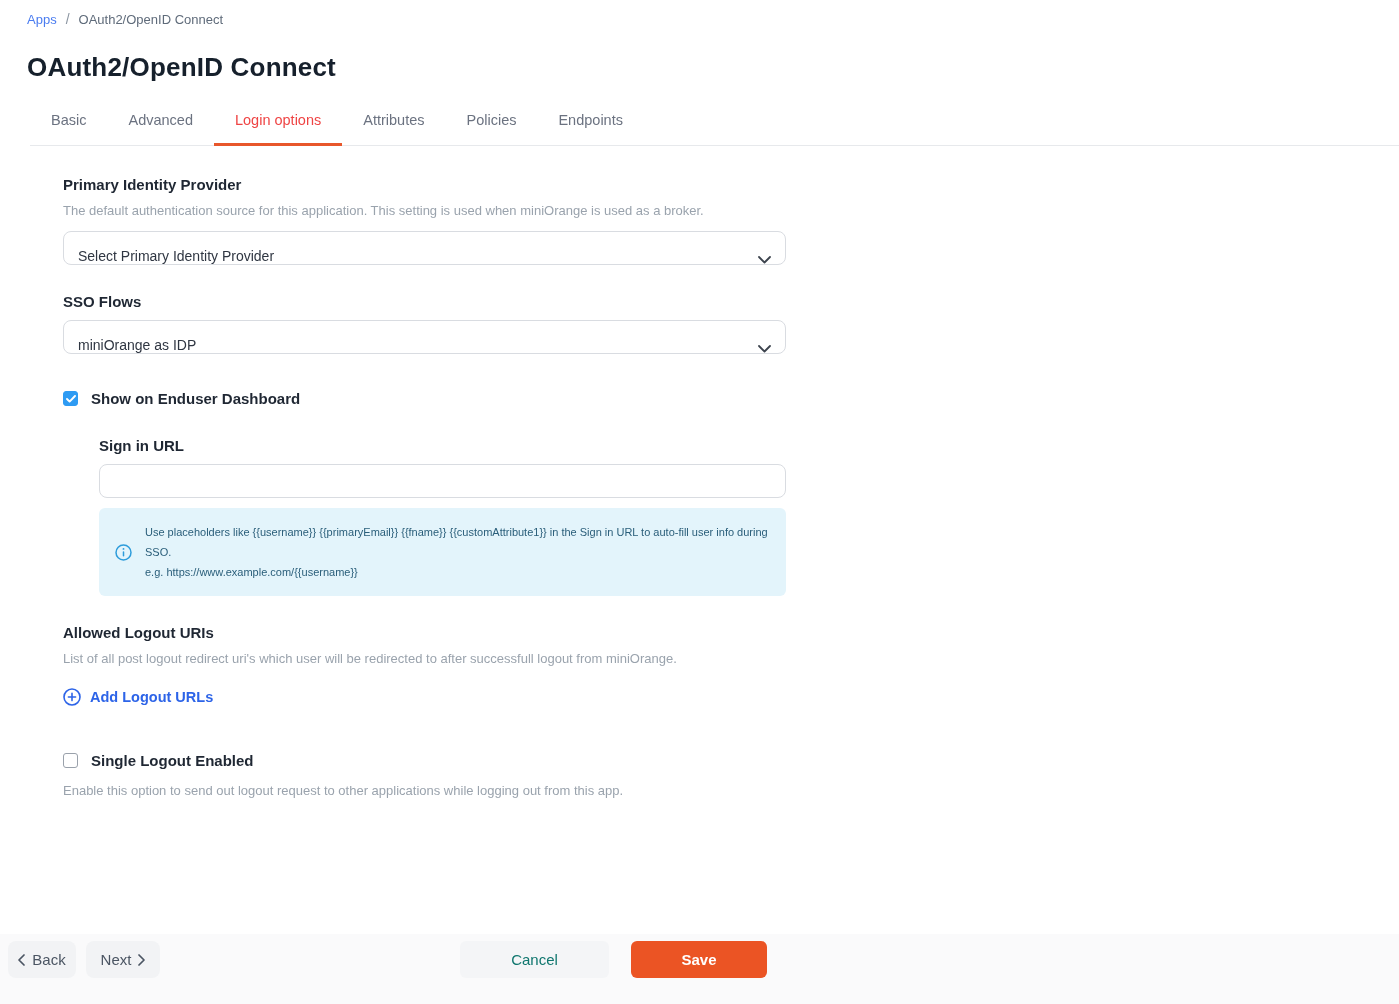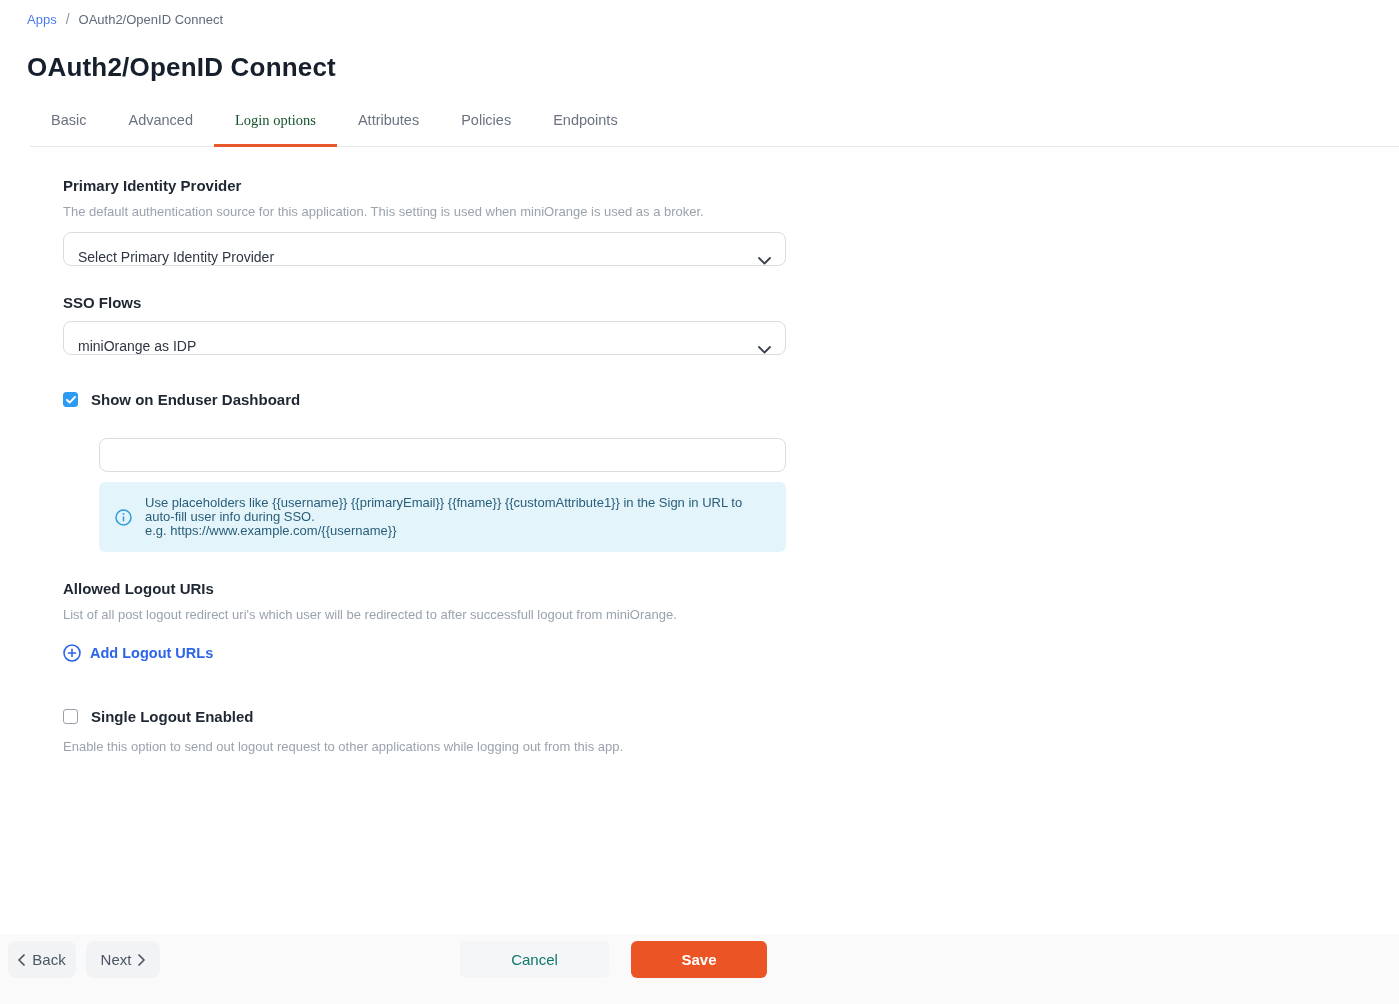--- a/index.html
+++ b/index.html
@@ -19,21 +19,21 @@
 
   
   .page-title { margin: 25px 0 0 27px; font-size: 26px; font-weight: 700; color: #16202c; letter-spacing: .2px; }
 
   
   .tabs { display: flex; margin: 17px 0 0 30px; border-bottom: 1px solid #e7e9ec; width: calc(100% - 30px); }
   .tab {
     padding: 12px 21px 15px 21px; font-size: 14.5px; color: #6b7280; cursor: pointer;
     border-bottom: 3px solid transparent; margin-bottom: -1px; white-space: nowrap;
   }
-  .tab.active { color: #14532d; border-bottom-color: #e8572b; font-family: Liberation Serif, serif; }
+  .tab.active { color: #ef4444; border-bottom-color: #e8572b; }
 
   
   .content { margin: 30px 0 0 63px; width: 723px; }
 
   .field-label { font-size: 15px; font-weight: 600; color: #1f2733; margin-bottom: 10px; }
   .field-desc { font-size: 13px; color: #9aa3ad; margin-bottom: 13px; }
 
   .select-box {
     height: 34px; width: 100%; border: 1px solid #d9dce1; border-radius: 8px;
     display: flex; align-items: flex-end; justify-content: space-between;
@@ -60,21 +60,21 @@
   .indent { margin-left: 36px; width: 687px; margin-top: 30px; }
   .text-input {
     width: 100%; height: 34px; border: 1px solid #d9dce1; border-radius: 8px;
     padding: 0 12px; font-size: 14px; color: #2f3642; outline: none; background: #fff;
     font-family: "Liberation Sans", "DejaVu Sans", sans-serif;
   }
   .info-box {
     margin-top: 10px; background: #e3f4fb; border-radius: 6px;
     display: flex; align-items: center; gap: 13px; padding: 14px 16px; width: 100%;
   }
-  .info-text { font-size: 13px; color: #2a5e7a; line-height: 14px; }
+  .info-text { font-size: 11px; color: #2a5e7a; line-height: 20px; }
   .info-icon { flex: 0 0 auto; display: flex; }
 
   .check-desc { font-size: 13px; color: #9aa3ad; margin: 14px 0 0 0; }
 
   
   .add-link { display: inline-flex; align-items: center; gap: 9px; color: #2d64e8; font-size: 14.5px; font-weight: 600; cursor: pointer; margin-top: 22px; }
   .add-link .plus-icon { display: flex; }
 
   
   .footer {
@@ -143,20 +143,21 @@
   <div class="check-row checked">
     <span class="checkbox">
       <svg width="10" height="8" viewBox="0 0 10 8">
           <path d="M1 4l2.6 2.6L9 1" fill="none" stroke="#ffffff" stroke-width="1.9" stroke-linecap="round" stroke-linejoin="round"></path>
         </svg>
     </span>
     <span class="check-label">Show on Enduser Dashboard</span>
   </div>
 
   <div class="indent">
+    <div class="field-label">Sign in URL</div>
     <input type="text" class="text-input" value="" style="">
     <div class="info-box">
       <span class="info-icon">
         <svg width="17" height="17" viewBox="0 0 17 17">
           <circle cx="8.5" cy="8.5" r="7.5" fill="none" stroke="#2d9cdb" stroke-width="1.5"></circle>
           <rect x="7.75" y="7.2" width="1.5" height="5.2" rx="0.75" fill="#2d9cdb"></rect>
           <circle cx="8.5" cy="4.9" r="0.95" fill="#2d9cdb"></circle>
         </svg>
       </span>
       <div class="info-text">

